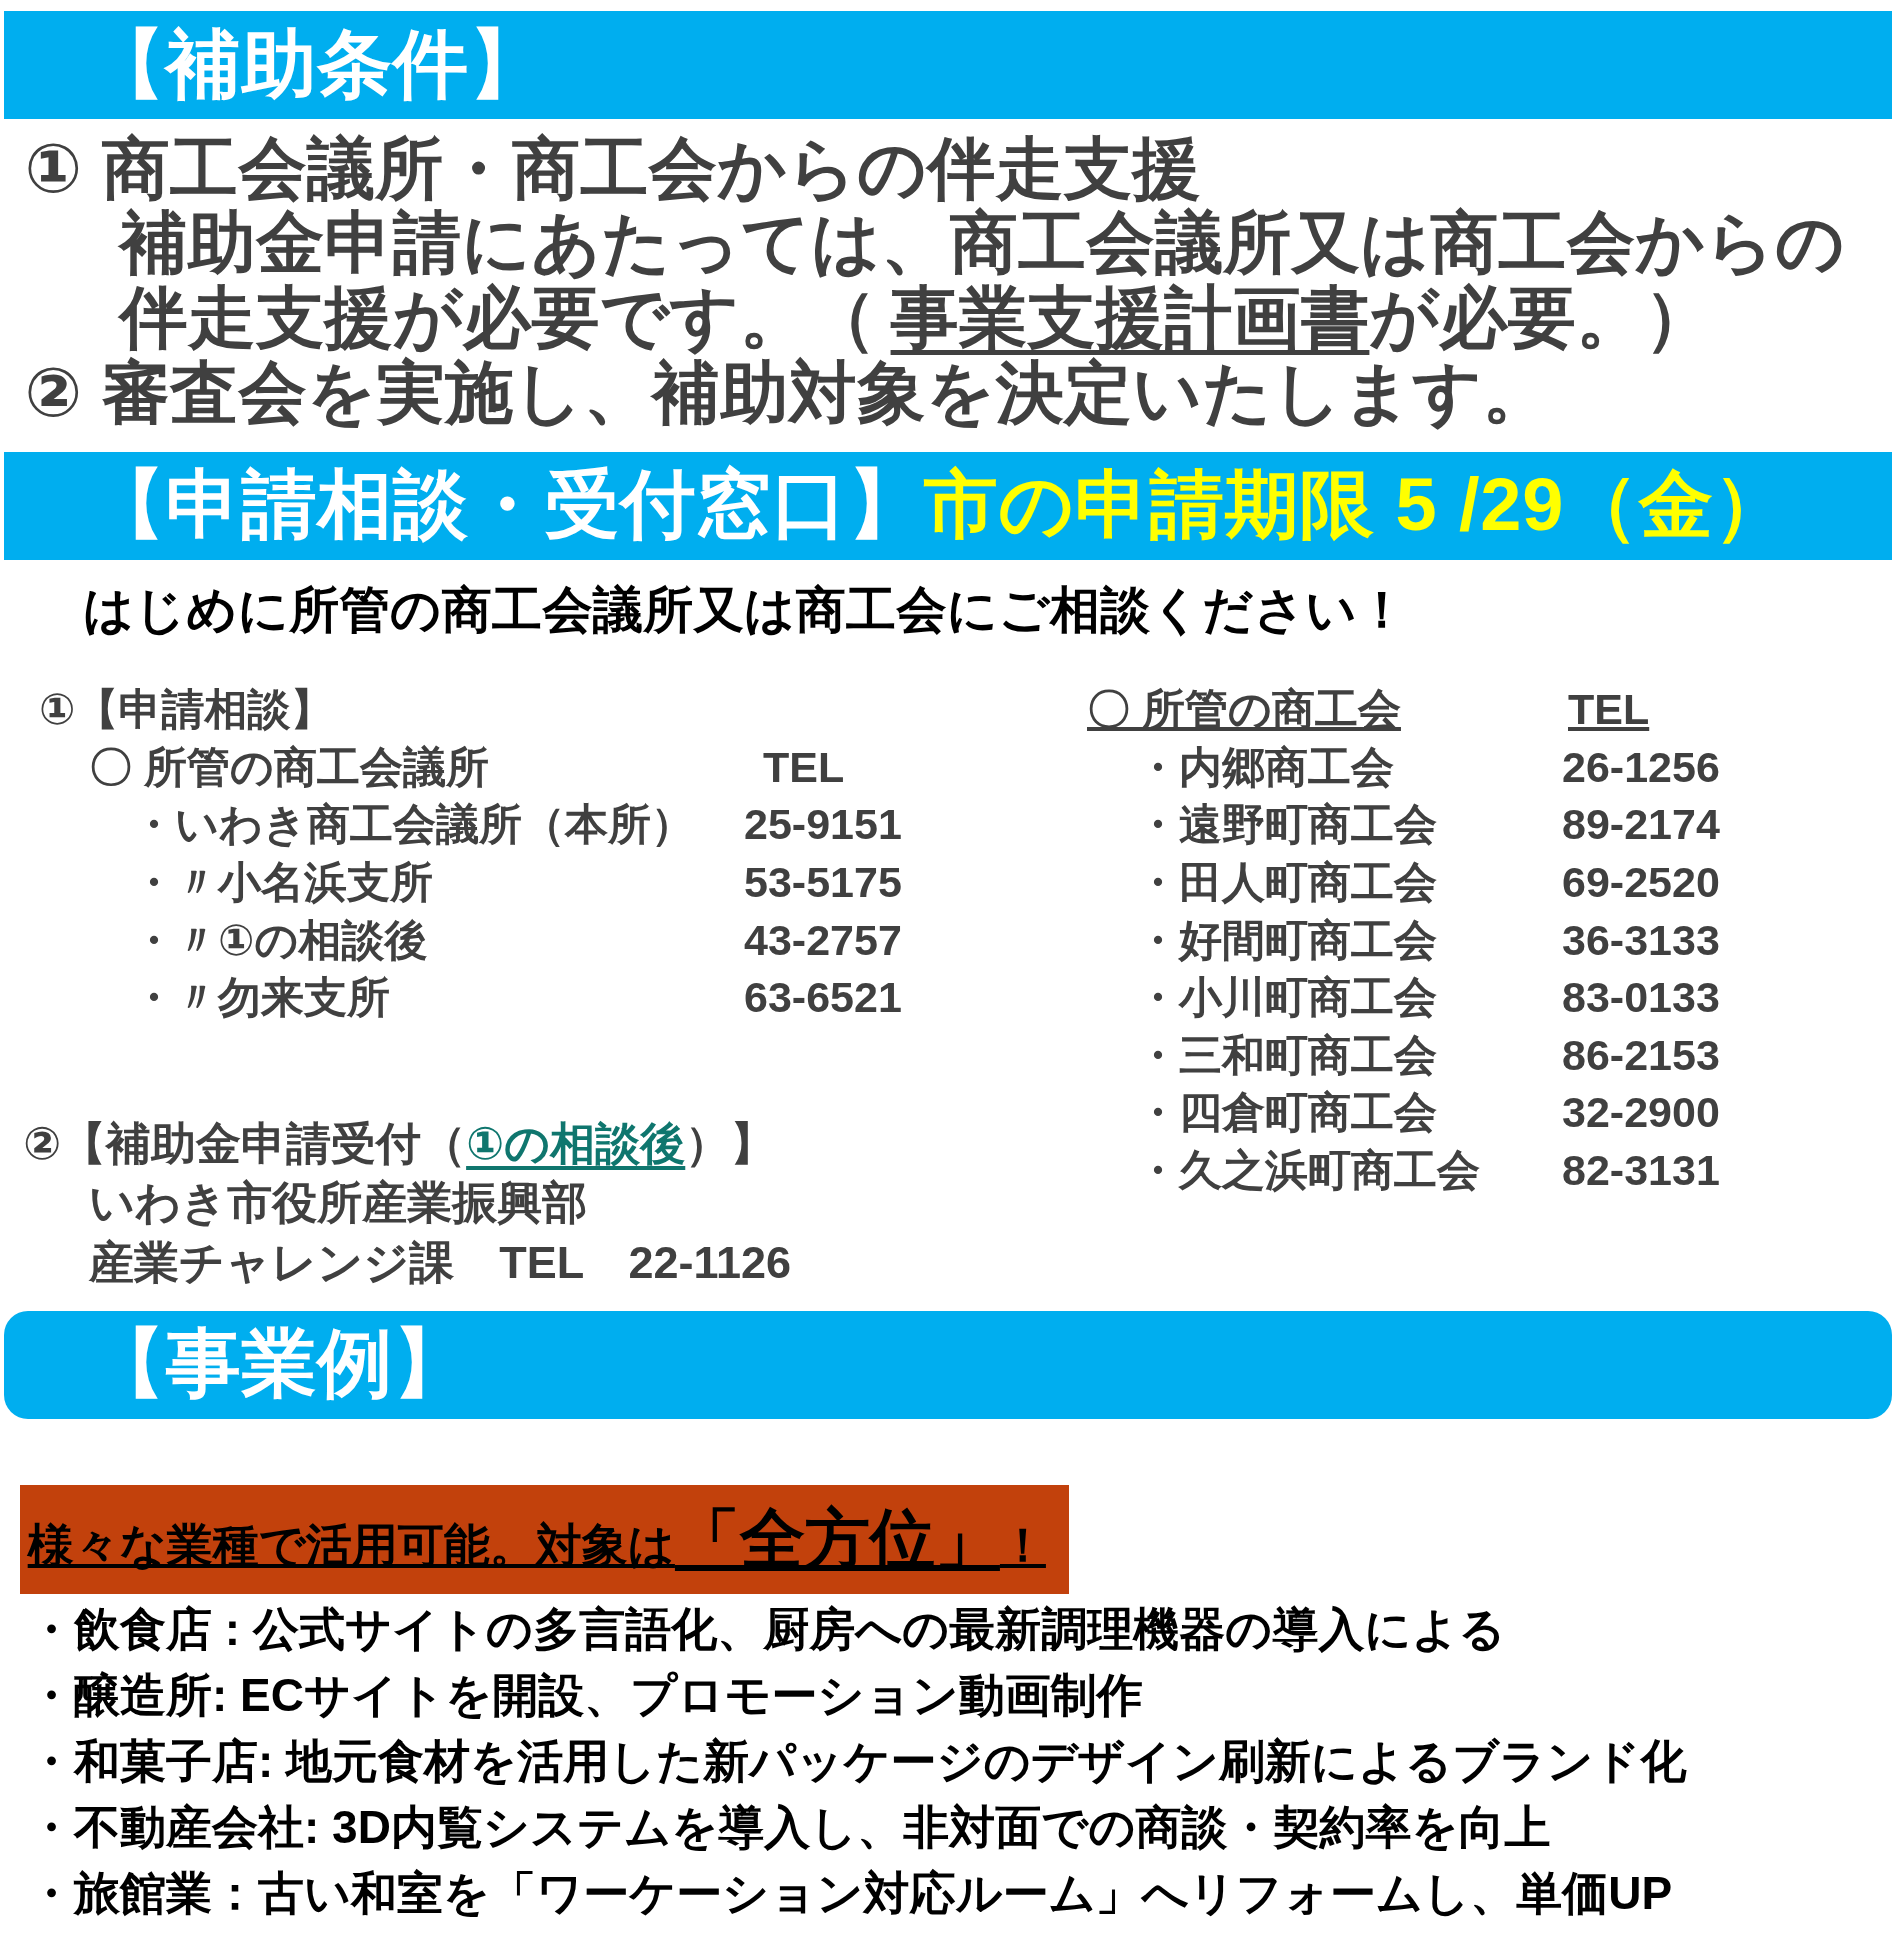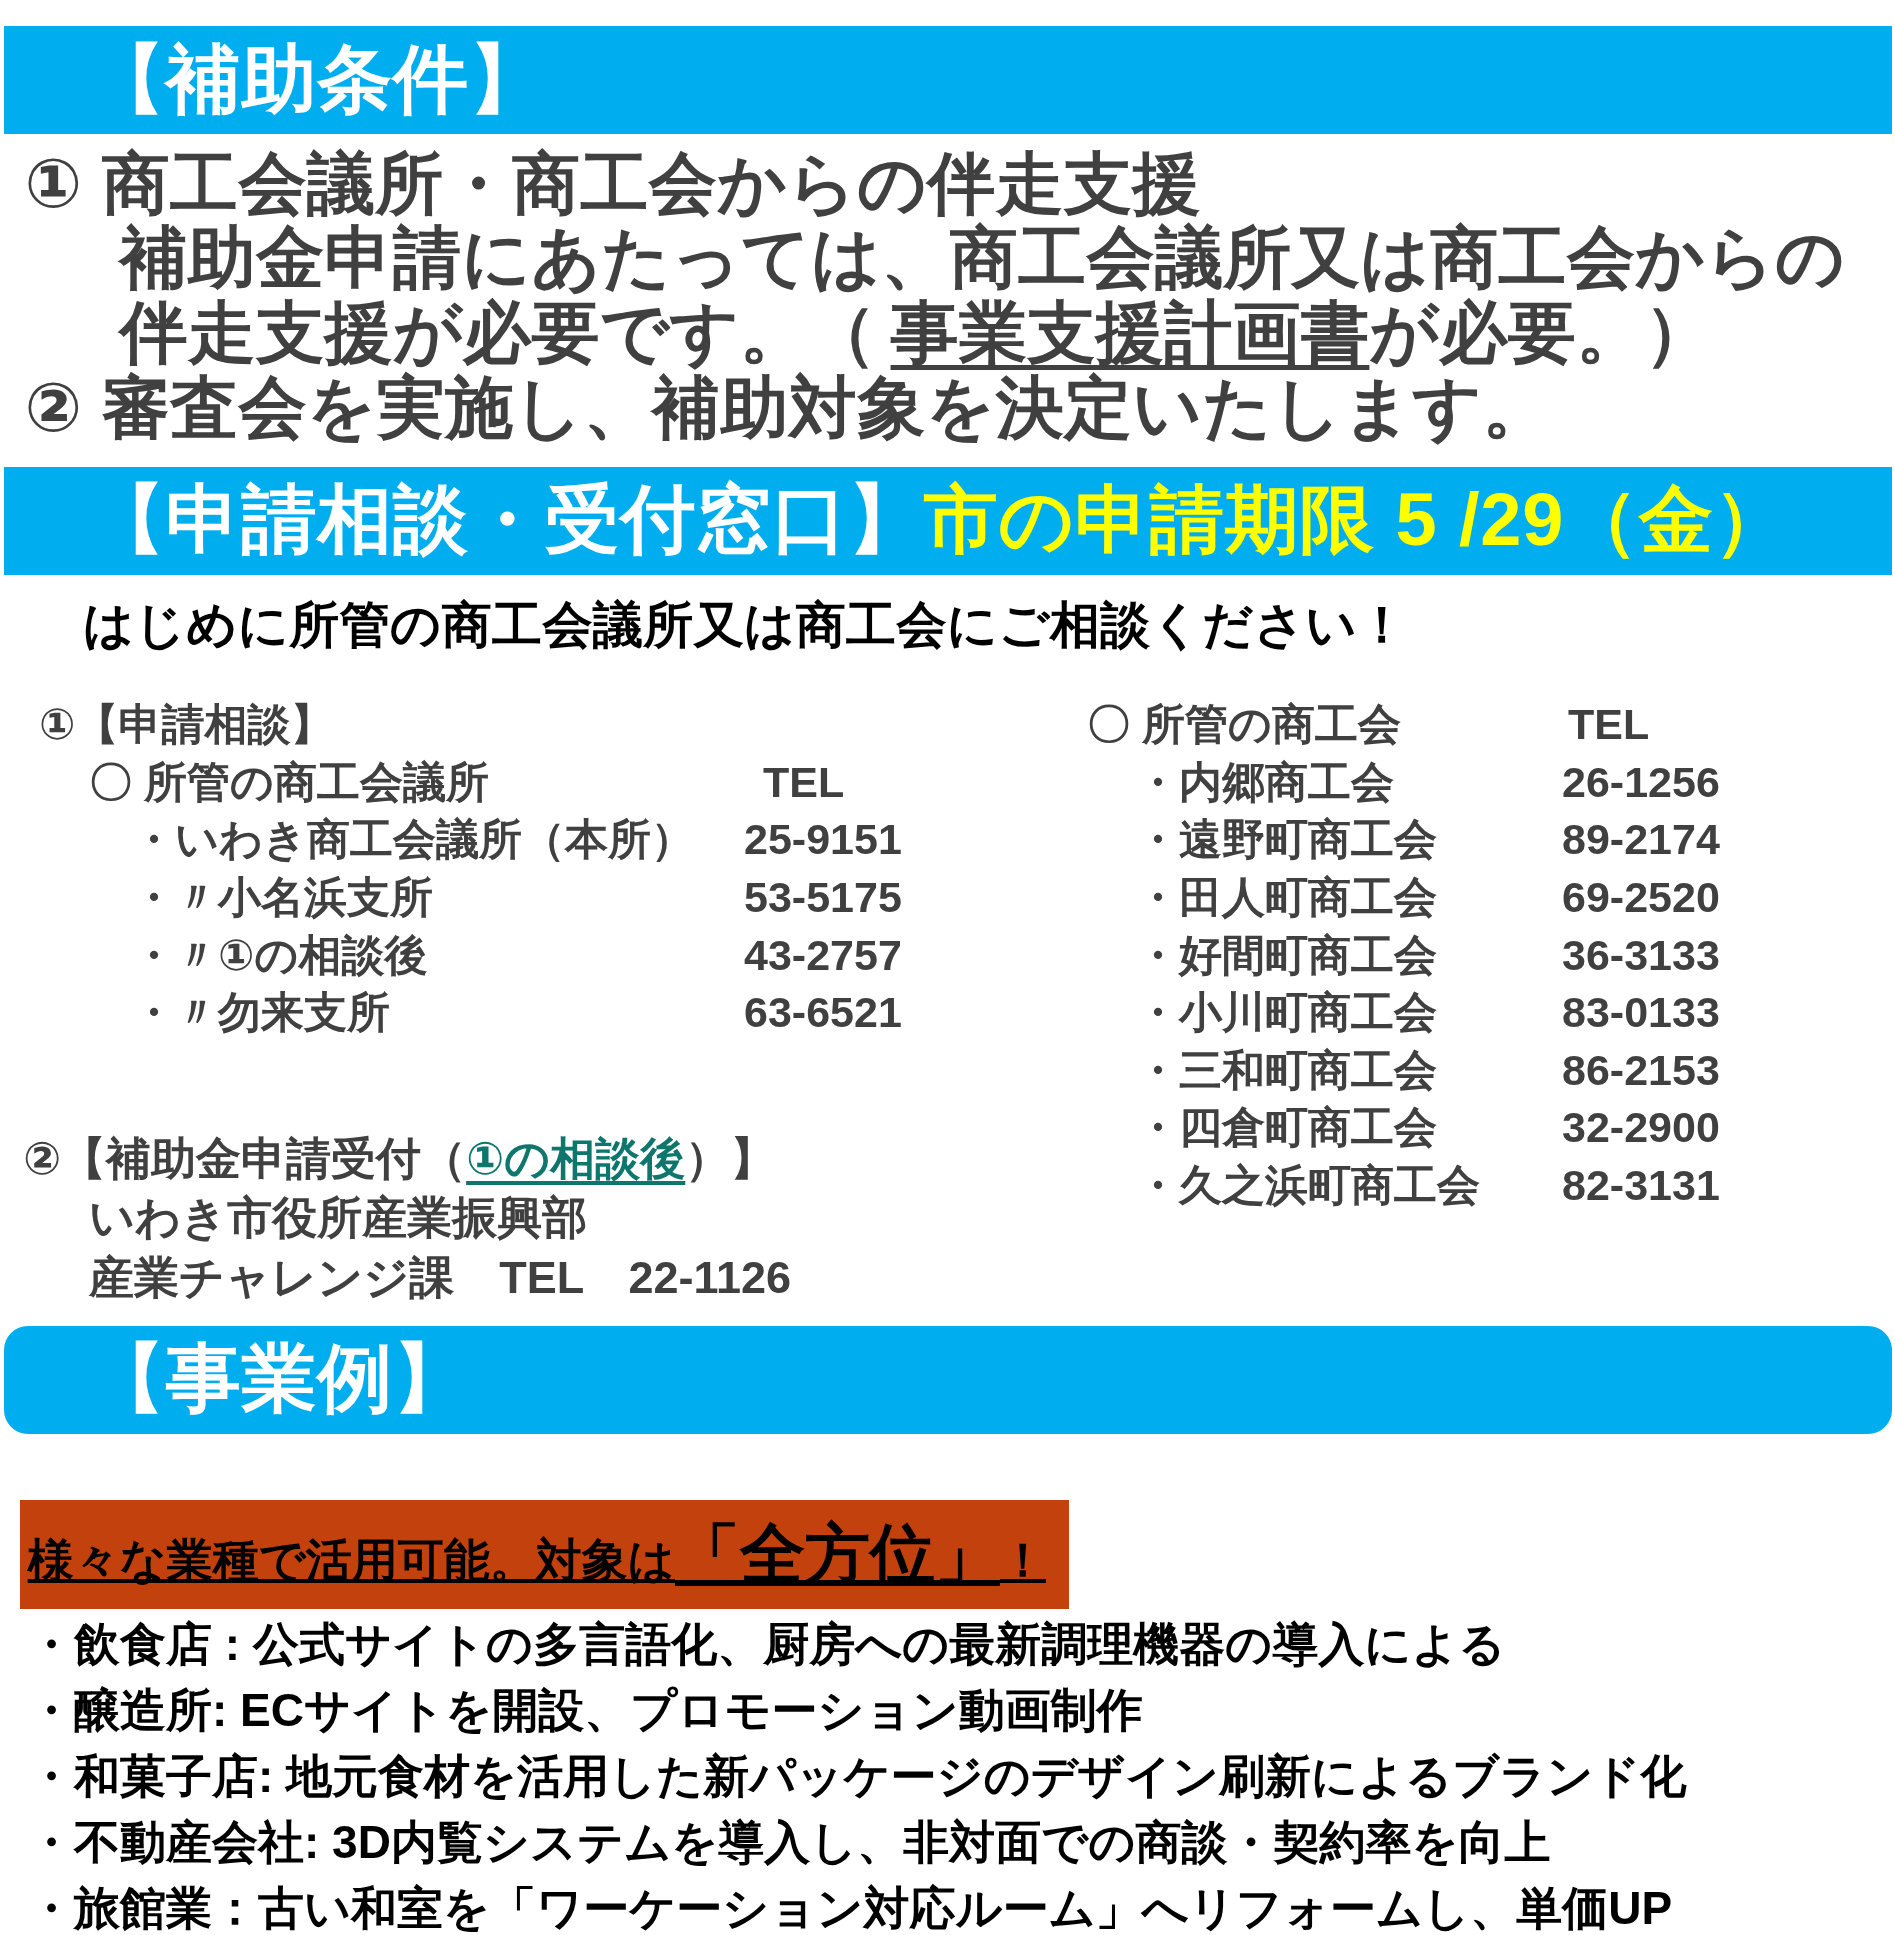--- a/index.html
+++ b/index.html
@@ -17,21 +17,21 @@
     height: 108px;
     background: #00AEEF;
     color: #ffffff;
     display: flex;
     align-items: center;
     font-size: 75px;
     letter-spacing: 0.8px;
     box-sizing: border-box;
     padding-left: 86px;
   }
-  #banner-1 { margin-top: 26px; }
+  #banner-1 { margin-top: 11px; }
   #banner-2 { margin-top: 22px; }
   #banner-3 { margin-top: 18.6px; border-radius: 24px; }
   .deadline { color: #FFFF00; font-size: 74px; white-space: nowrap; }
 
   .conditions {
     margin: 11.6px 0 0 24.4px;
     color: #404040;
     font-size: 68px;
     line-height: 1.1;
     letter-spacing: 0.4px;
@@ -59,21 +59,21 @@
     margin-left: 39px;
     color: #404040;
     font-size: 43px;
     line-height: 1.34;
   }
   .tel-row { display: flex; color: #404040; font-size: 43px; line-height: 1.34; }
   .hdr-left   { margin-left: 89px; }
   .hdr-left   .lbl { width: 674px; flex: 0 0 auto; }
   .item-left  { margin-left: 132px; }
   .item-left  .lbl { width: 612px; flex: 0 0 auto; }
-  .hdr-right  { margin-left: 138px; }
+  .hdr-right  { margin-left: 138px; text-decoration: underline; }
   .hdr-right  .lbl { width: 481px; flex: 0 0 auto; }
   .item-right { margin-left: 187px; }
   .item-right .lbl { width: 426px; flex: 0 0 auto; }
   .tel { white-space: nowrap; }
 
   .step2 {
     margin: 87px 0 0 23px;
     color: #404040;
     font-size: 45px;
     line-height: 1.32;

